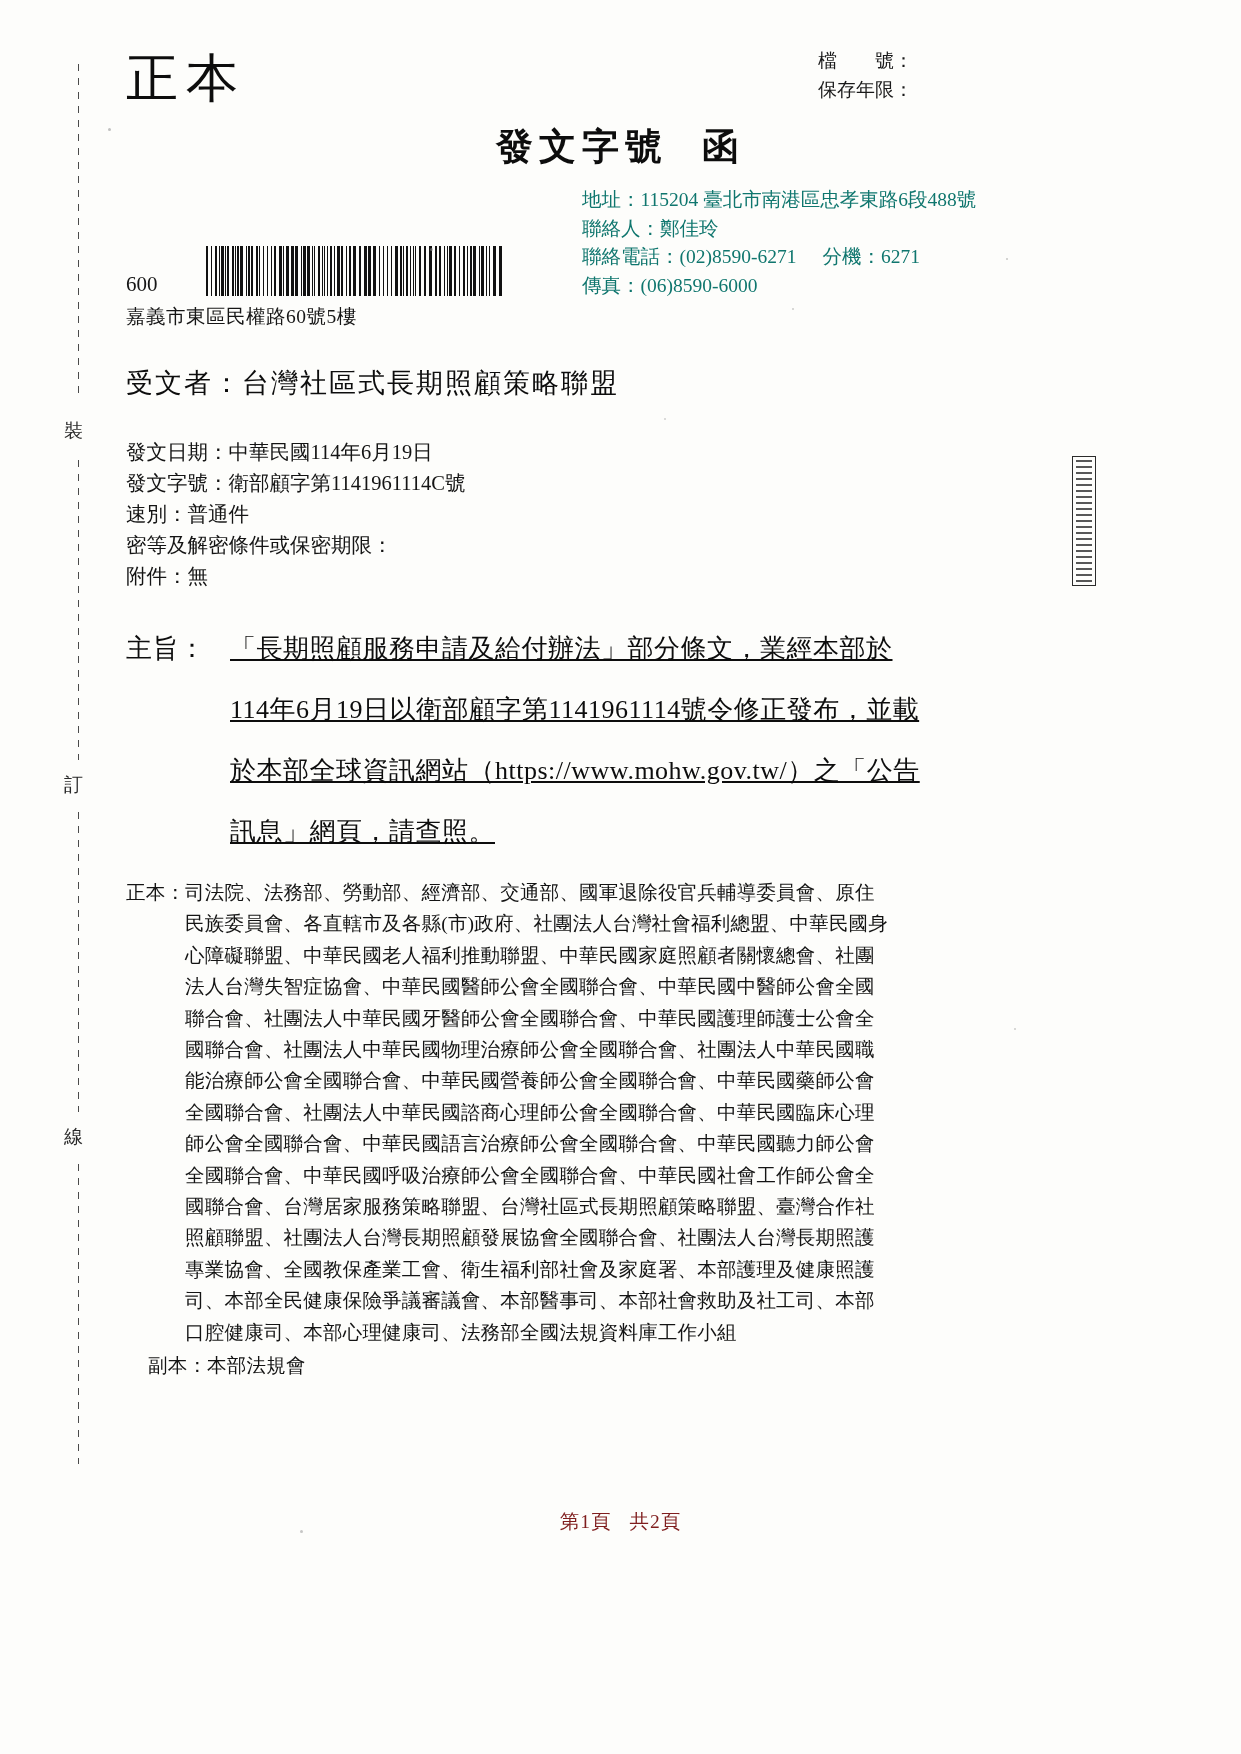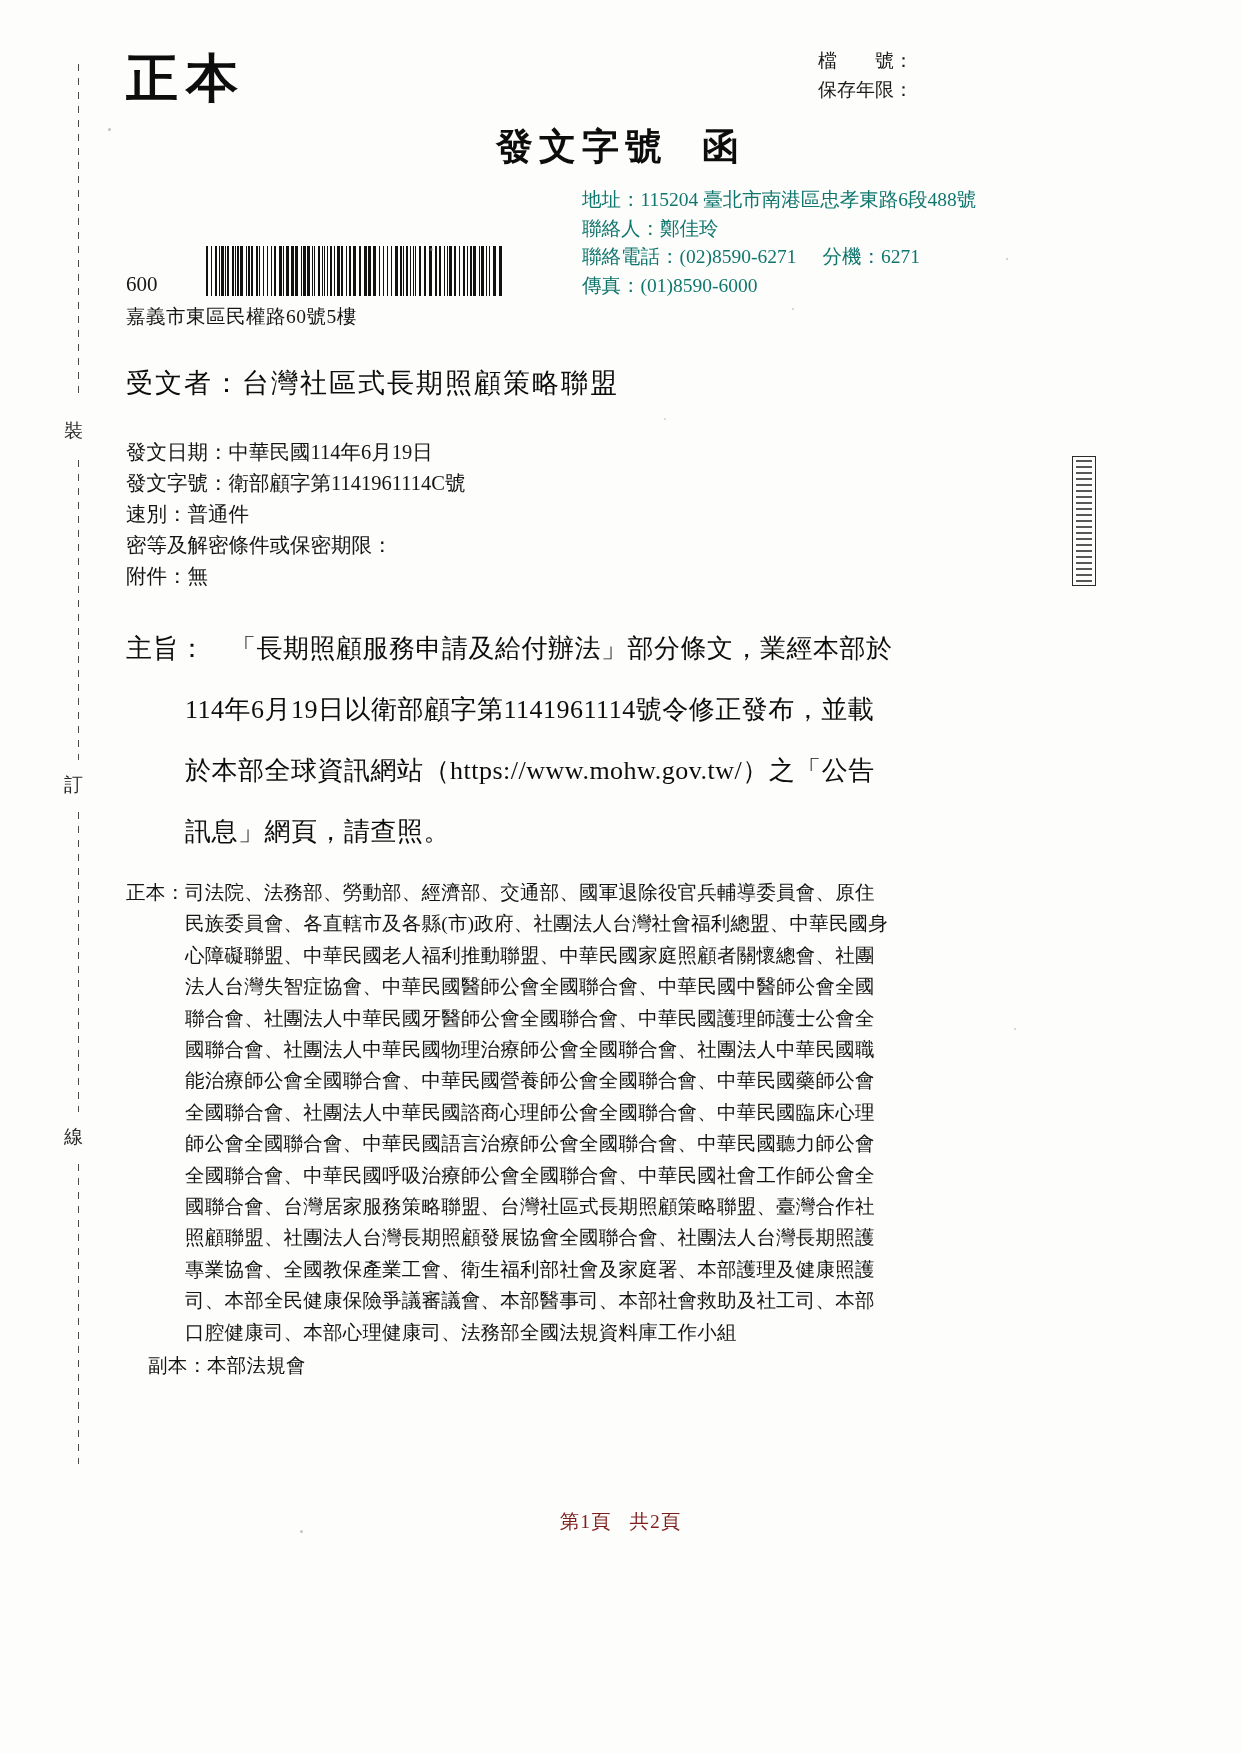--- a/index.html
+++ b/index.html
@@ -46,21 +46,21 @@
     letter-spacing: 0;
     color: #2a2a2a;
     font-family: "Liberation Serif", serif;
   }
 
   
   .doc-mark {
     left: 126px;
     top: 44px;
     font-size: 52px;
-    font-weight: 700;
+    font-weight: 400;
     letter-spacing: 8px;
     color: #0d0d0d;
     font-family: "Liberation Serif", serif;
   }
 
   
   .archive {
     left: 818px;
     top: 46px;
     font-size: 19px;
@@ -144,21 +144,22 @@
     font-size: 26px;
     line-height: 61px;
     color: #0d0d0d;
     letter-spacing: 0.5px;
   }
   .subject .label {
     float: left;
     width: 104px;
   }
   .subject .body-text {
-    margin-left: 59px;
+    margin-left: 104px;
+    text-decoration: underline;
   }
   .subject .body-text .ln { display: block; white-space: nowrap; }
 
   
   .dist {
     left: 126px;
     top: 877px;
     width: 880px;
     font-size: 19.5px;
     line-height: 31.4px;
@@ -237,21 +238,21 @@
   <div class="doc-title layer">
     <span>發文字號</span><span class="gap"></span><span>函</span>
   </div>
 
   <div class="contact layer">
     <div>地址：115204 臺北市南港區忠孝東路6段488號</div>
     <div>聯絡人：鄭佳玲</div>
     <div>
       <span>聯絡電話：(02)8590-6271</span><span class="ext">分機：6271</span>
     </div>
-    <div>傳真：(01)8590-6000</div>
+    <div>傳真：(06)8590-6000</div>
   </div>
 
   <div class="zipcode layer">600</div>
   <div class="barcode layer">
     <svg class="barcode-svg" viewBox="0 0 297 50" preserveAspectRatio="none" aria-hidden="true">
       <g fill="#111111" id="bars">
           <rect x="0" y="0" width="2" height="50"></rect>
           <rect x="5" y="0" width="1" height="50"></rect>
           <rect x="9" y="0" width="2" height="50"></rect>
           <rect x="13" y="0" width="1" height="50"></rect>

